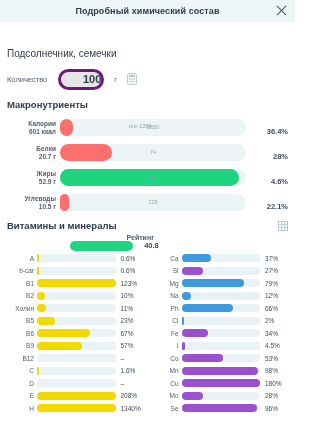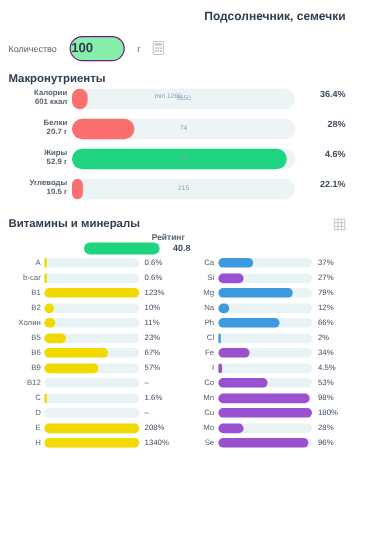--- a/index.html
+++ b/index.html
@@ -35,54 +35,53 @@
   }
   .close-btn svg { width: 11px; height: 11px; }
   
   .content {
     flex: 1 1 auto;
     padding: 0 7px;
     overflow: hidden;
     position: relative;
   }
   .food-title {
-    font-size: 10px; font-weight: bold; color: #2f3e4e;
-    margin-top: 9px;
-    text-align: right;
+    font-size: 10px; font-weight: normal; color: #2f3e4e;
+    margin-top: 26px;
   }
   .qty-row {
     display: flex; align-items: center;
     margin-top: 9px; height: 22px;
   }
   .qty-label { font-size: 7.5px; color: #55606d; }
   .qty-input {
     width: 46px; height: 21px;
     margin-left: 11px;
-    border: 1px solid #701a75; border-radius: 11px;
-    background: #86efac;
+    border: 3px solid #701a75; border-radius: 11px;
+    background: #e5e5e5;
     font-size: 11px; font-weight: bold; color: #2f3e4e;
-    text-align: left;
+    text-align: right;
     font-family: "Liberation Sans", sans-serif;
     outline: none;
   }
   .qty-unit { font-size: 7.5px; color: #55606d; margin-left: 10px; }
   .calc-icon { margin-left: 10px; color: #b9c6cd; display:flex; }
   .calc-icon svg { width: 10px; height: 12px; }
 
   .section-head {
     font-size: 9.5px; font-weight: bold; color: #2f3e4e;
     margin-top: 9px; margin-bottom: 3px;
     display: flex; align-items: center; justify-content: space-between;
   }
   .table-icon { color: #b9c6cd; display: flex; }
   .table-icon svg { width: 10px; height: 10px; }
 
   
   .macro-row {
-    display: flex; align-items: flex-start;
+    display: flex; align-items: flex-end;
     height: 23px; margin-bottom: 2px;
   }
   .macro-label {
     width: 53px; text-align: right; padding-right: 4px;
     font-size: 6.5px; font-weight: bold; color: #55606d;
     line-height: 1.25;
   }
   .macro-bar-wrap {
     flex: 1 1 auto; position: relative;
     height: 17px;
@@ -131,20 +130,28 @@
   .vit-pct {
     width: 28px; text-align: left; padding-left: 5px;
     font-size: 6.5px; color: #3d4a5c;
   }
 </style>
 </head>
 <body>
 
 <div class="window">
 
+  <div class="titlebar">
+    <span class="titlebar-text">Подробный химический состав</span>
+    <span class="close-btn">
+      <svg viewBox="0 0 12 12">
+          <path d="M1 1 L11 11 M11 1 L1 11" stroke="currentColor" stroke-width="1.2" fill="none"></path>
+        </svg>
+    </span>
+  </div>
 
   <div class="content">
 
     <div class="food-title">Подсолнечник, семечки</div>
 
     <div class="qty-row">
       <span class="qty-label">Количество</span>
       <input class="qty-input" value="100" style="">
       <span class="qty-unit">г</span>
       <span class="calc-icon">

